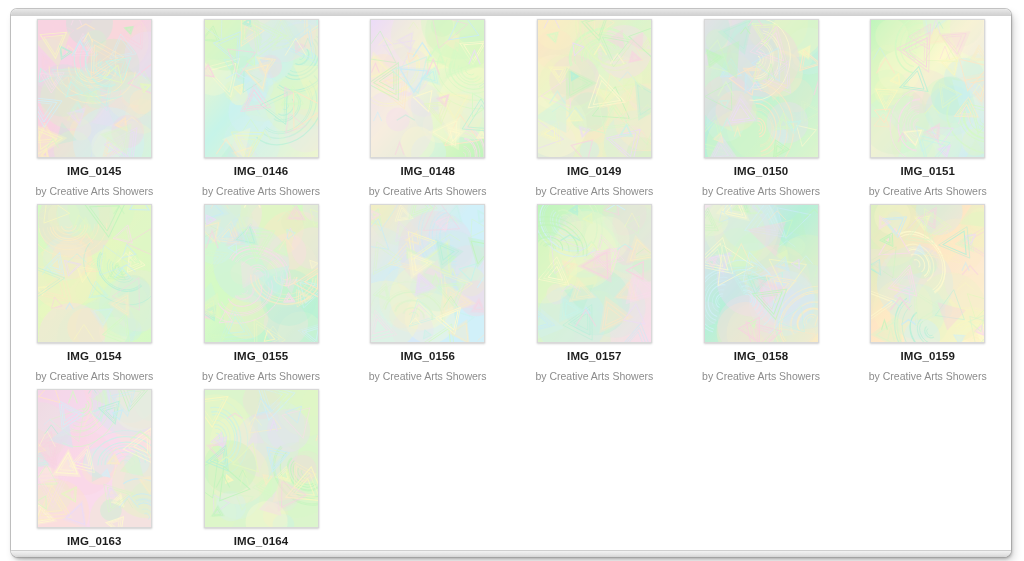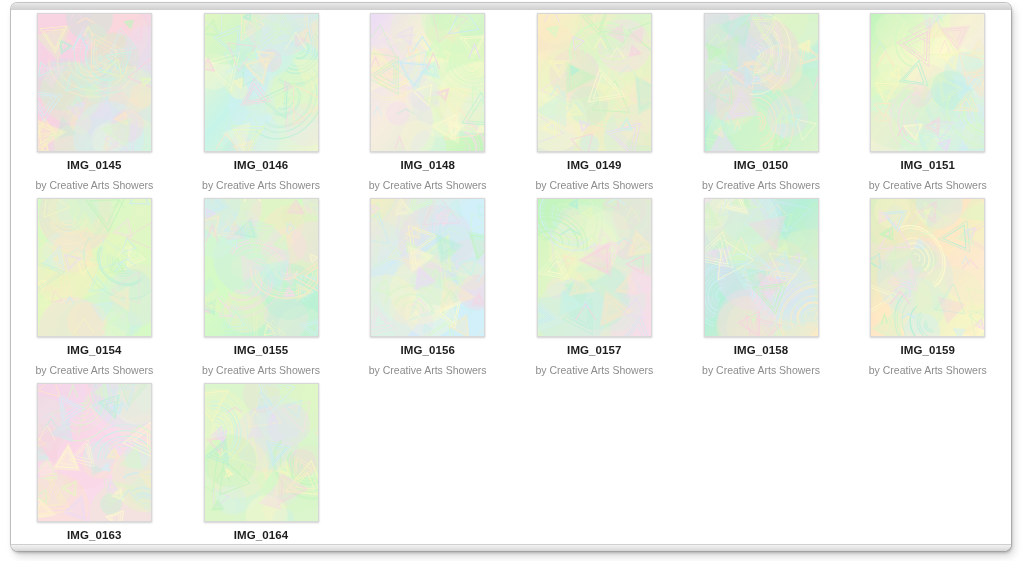--- a/index.html
+++ b/index.html
@@ -13,21 +13,21 @@
     height: 561px;
     overflow: hidden;
     font-family: "Liberation Sans", sans-serif;
     -webkit-font-smoothing: antialiased;
   }
 
   
   #app-window {
     position: absolute;
     left: 11px;
-    top: 3px;
+    top: 9px;
     width: 1000px;
     height: 548px;
     background: #ffffff;
     border-radius: 6px 6px 7px 7px;
     box-shadow:
       0 0 0 1px rgba(150,150,150,0.55),
       1px 2px 3px rgba(0,0,0,0.22),
       3px 5px 9px rgba(0,0,0,0.16);
     overflow: hidden;
   }

